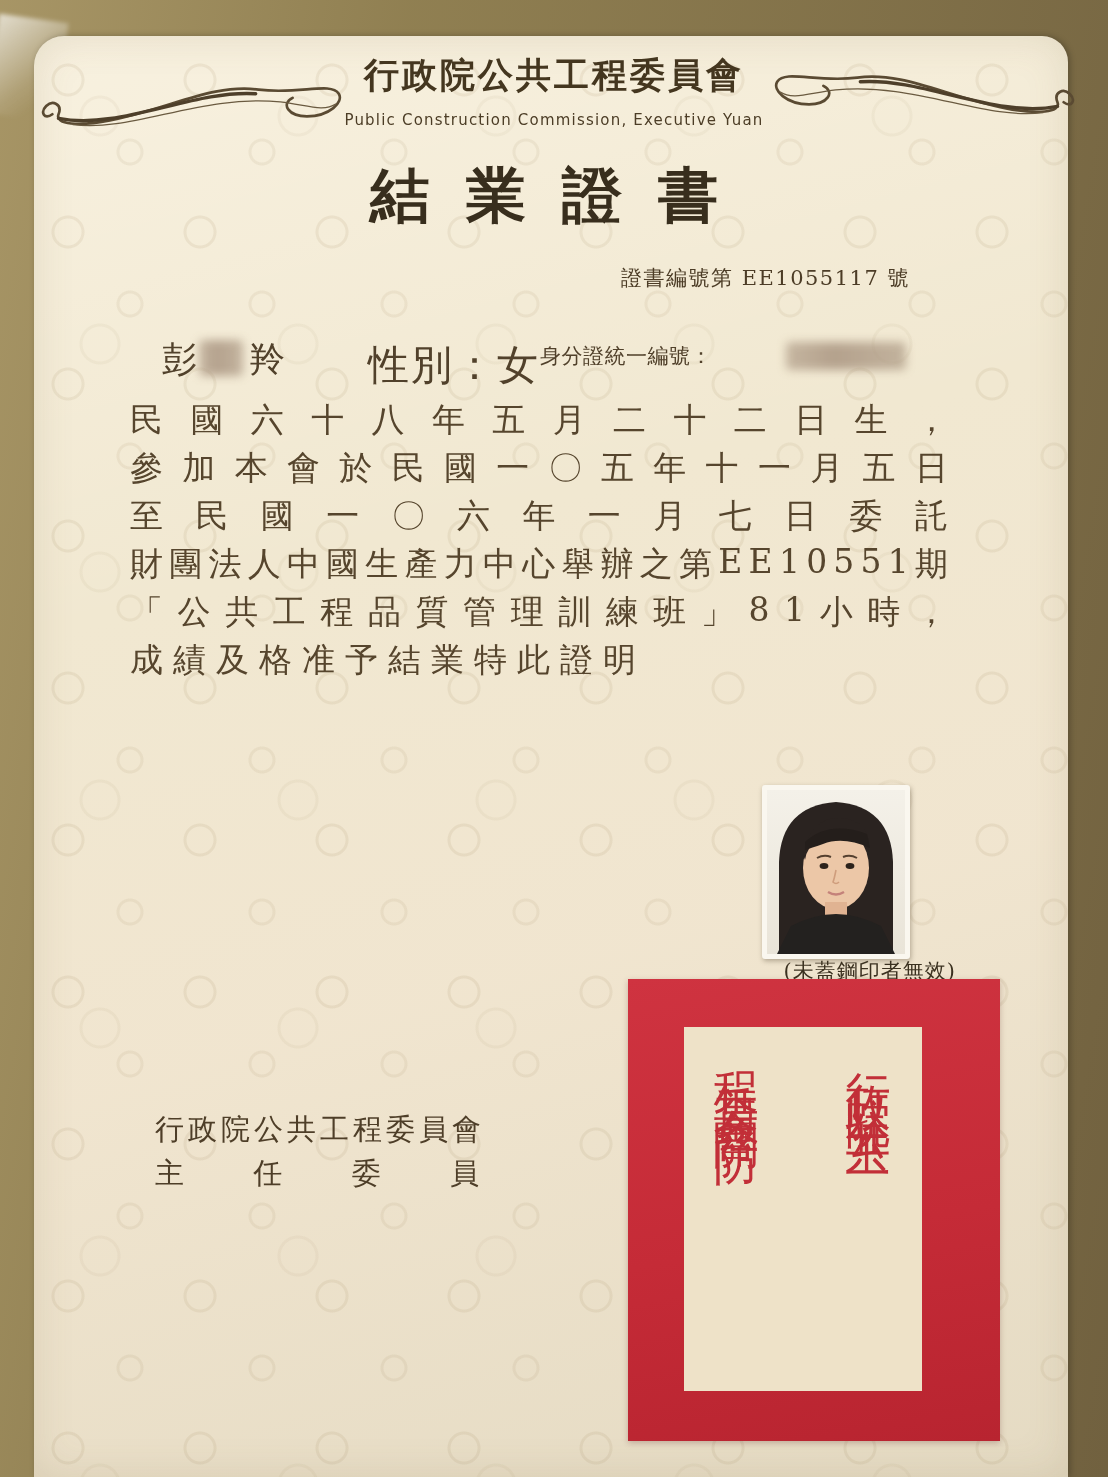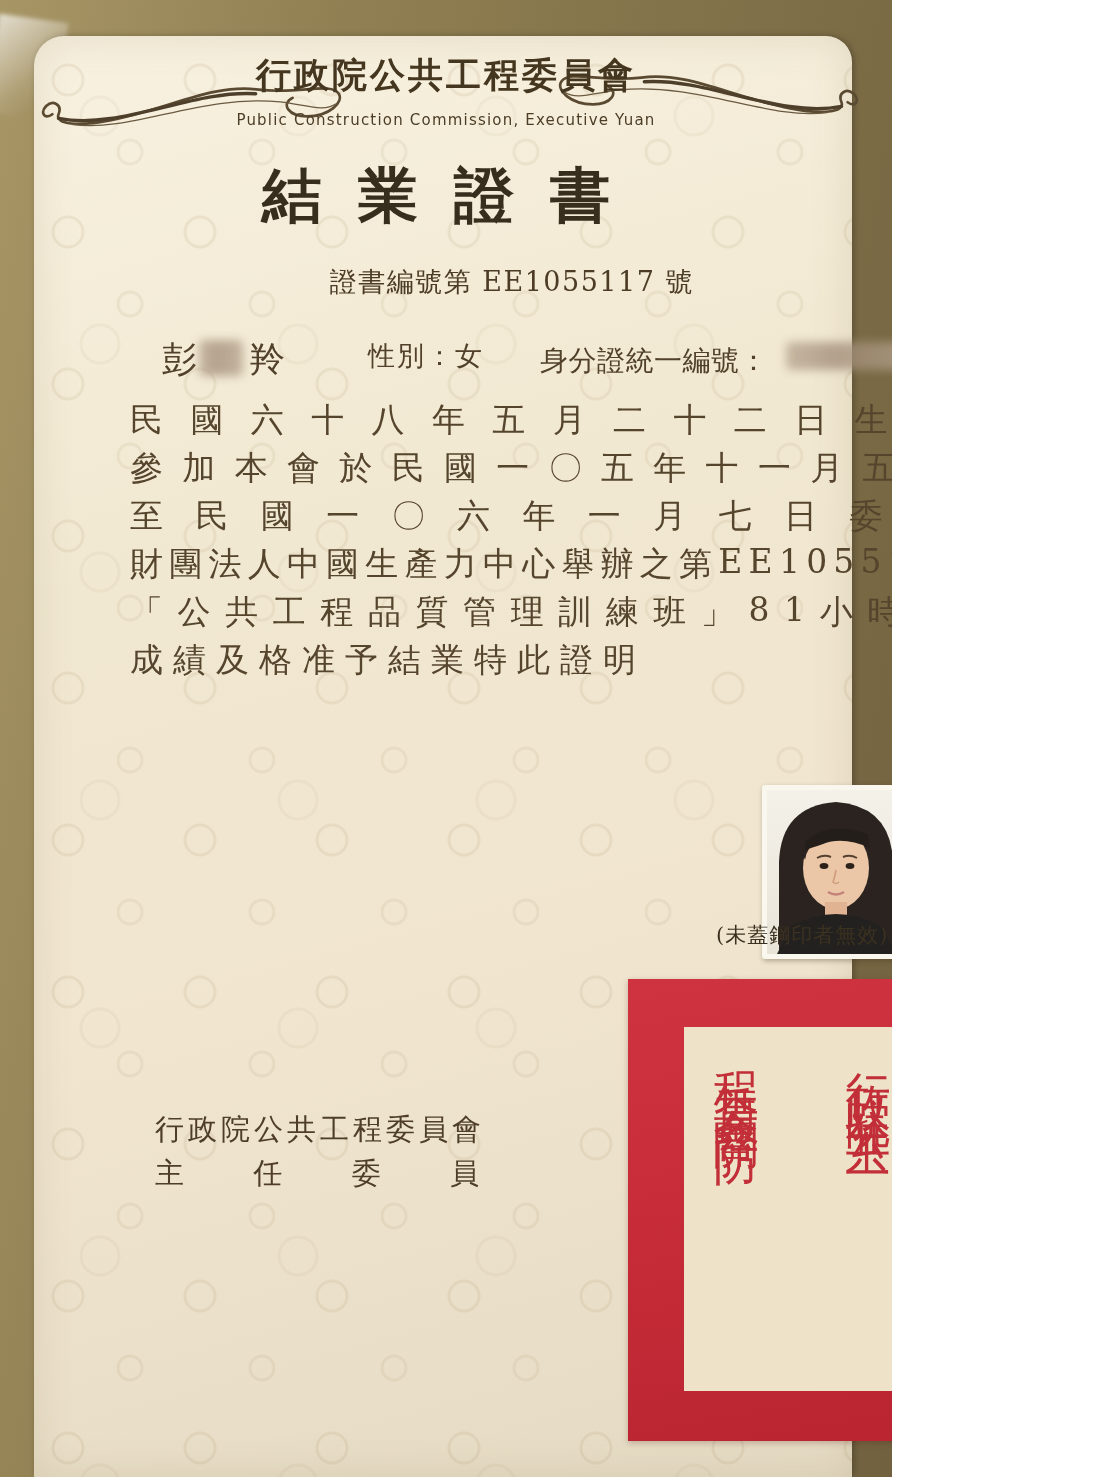--- a/index.html
+++ b/index.html
@@ -1,18 +1,18 @@
 <!DOCTYPE html>
 <html><head>
 <meta charset="utf-8">
 <style>
   * { margin:0; padding:0; box-sizing:border-box; }
   body { width:1108px; height:1477px; font-family:"DejaVu Serif","Liberation Serif",serif; }
   .page {
-    position:relative; width:892px; height:1477px; overflow:hidden;
+    position:relative; width:1108px; height:1477px; overflow:hidden;
     background:
       linear-gradient(100deg, rgba(170,152,104,.9) 0%, rgba(146,129,82,.6) 30%, rgba(108,92,60,.85) 100%),
       #8d7d51;
     text-decoration: underline;
   }
   .corner-glare {
     position:absolute; left:-8px; top:18px; width:70px; height:100px;
     background:linear-gradient(135deg, rgba(255,255,255,.85), rgba(255,255,255,.15) 60%, transparent 80%);
     transform:rotate(8deg); filter:blur(2px); opacity:.8;
   }
@@ -41,44 +41,44 @@
   .flourish svg { width:100%; height:100%; }
   .flourish.left  { left:38px;  top:72px; }
   .flourish.right { right:30px; top:60px; transform:scaleX(-1); }
 
   
   .title {
     position:absolute; left:0; right:0; top:156px; text-align:center;
     font-size:60px; letter-spacing:36px; padding-left:16px; color:#382e1d; font-weight:600;
   }
 
-  .cert-no { position:absolute; top:264px; right:198px; font-size:27px; letter-spacing:1.5px; color:#4c3c26; }
+  .cert-no { position:absolute; top:264px; right:198px; font-size:21px; letter-spacing:1.5px; color:#4c3c26; }
 
   
   .recipient { position:absolute; left:0; top:0; width:100%; color:#51412b; }
   .surname  { position:absolute; left:162px; top:336px; font-size:35px; }
   .given    { position:absolute; left:250px; top:336px; font-size:35px; }
   .blur-box { position:absolute; background:linear-gradient(90deg,#b7a590,#a08a76 40%,#b3a18c); filter:blur(5px); border-radius:4px; opacity:.75; }
   .name-blur { left:199px; top:340px; width:44px; height:36px; }
   .id-blur   { left:786px; top:342px; width:120px; height:28px; }
-  .gender   { position:absolute; left:368px; top:338px; font-size:27px; letter-spacing:2px; }
-  .id-label { position:absolute; left:540px; top:342px; font-size:28px; letter-spacing:0.5px; }
+  .gender   { position:absolute; left:368px; top:338px; font-size:41px; letter-spacing:2px; }
+  .id-label { position:absolute; left:540px; top:342px; font-size:21px; letter-spacing:0.5px; }
 
   
   .body-text { position:absolute; left:130px; top:398px; width:818px; color:#56452d; }
   .line { display:flex; justify-content:space-between; font-size:33px; height:48px; align-items:flex-start; }
   .line.left-align { justify-content:flex-start; gap:10px; }
 
   
   .photo-frame {
     position:absolute; left:762px; top:785px; width:148px; height:174px;
     background:#faf7ef; padding:5px; box-shadow:1px 2px 5px rgba(60,45,25,.35); border-radius:3px;
   }
   .photo-frame svg { width:100%; height:100%; display:block; }
-  .photo-note { position:absolute; left:716px; top:921px; width:240px; text-align:left; font-size:21px; color:#3b3120; letter-spacing:1px; }
+  .photo-note { position:absolute; left:716px; top:957px; width:240px; text-align:right; font-size:21px; color:#3b3120; letter-spacing:1px; }
 
   
   .seal {
     position:absolute; left:628px; top:979px; width:372px; height:462px;
     background:linear-gradient(170deg,#cf3340 0%, #c52b37 55%, #b82430 100%);
     box-shadow:0 2px 6px rgba(80,20,20,.25);
   }
   .seal-panel {
     position:absolute; left:56px; top:48px; width:238px; height:364px;
     background:#eee2c8;

